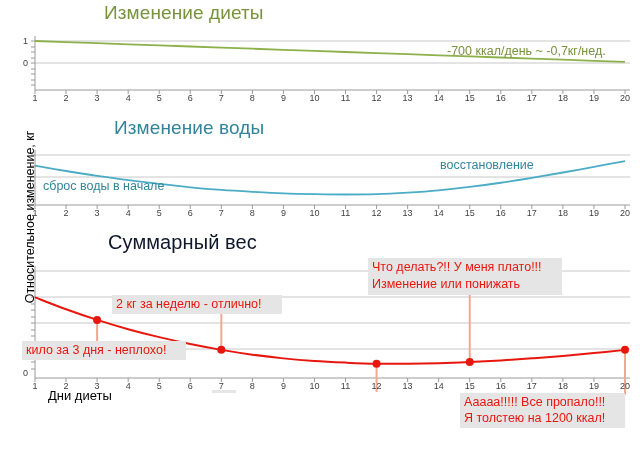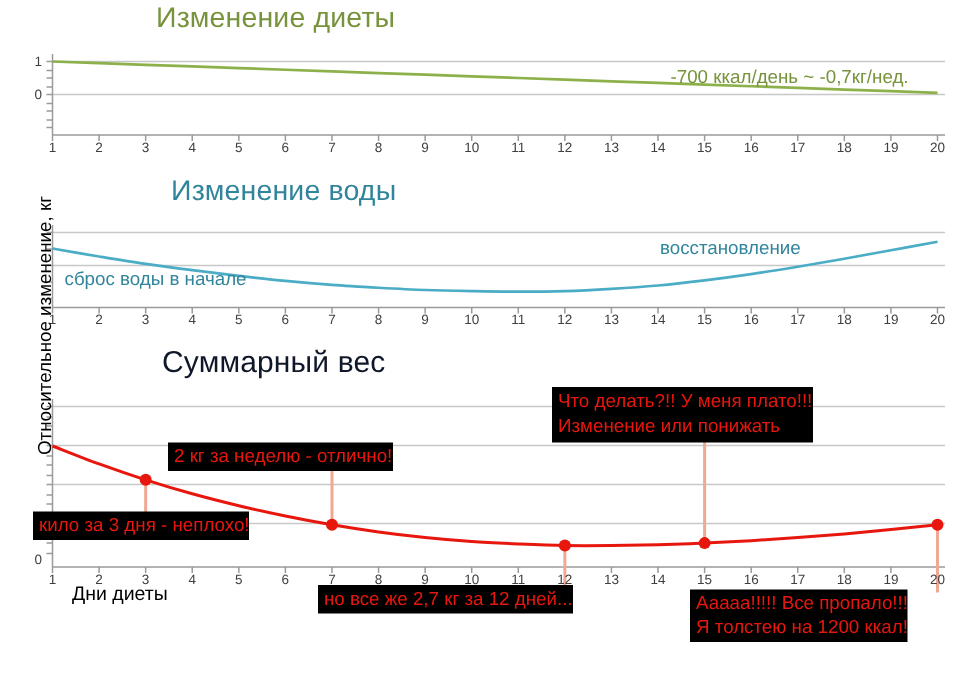--- a/index.html
+++ b/index.html
@@ -56,25 +56,25 @@
     left: 48px;
     top: 388px;
     font-size: 13px;
     color: #000000;
     white-space: nowrap;
   }
 
   
   .callout {
     position: absolute;
-    background: #000000;
+    background: #e5e5e5;
     color: #E8170E;
     font-size: 12.5px;
     line-height: 16px;
-    padding: 1px 0 2px 4px;
+    padding: 1px 20px 2px 4px;
     white-space: nowrap;
     box-sizing: border-box;
   }
   #callout-kilo  { left: 22px;  top: 341px; }
   #callout-2kg   { left: 112px; top: 295px; text-align: right; }
   #callout-slow  { left: 212px; top: 390px; }
   #callout-plato { left: 368px; top: 258px; line-height: 17px; }
   #callout-aaaa  { left: 460px; top: 393px; }
 
   
@@ -346,21 +346,20 @@
 
   <div class="callout" id="callout-kilo">
     <div>кило за 3 дня - неплохо!</div>
   </div>
 
   <div class="callout" id="callout-2kg">
     <div>2 кг за неделю - отлично!</div>
   </div>
 
   <div class="callout" id="callout-slow">
-    <div>но все же 2,7 кг за 12 дней...</div>
   </div>
 
   <div class="callout" id="callout-plato">
     <div>Что делать?!! У меня плато!!!</div>
     <div>Изменение или понижать</div>
   </div>
 
   <div class="callout" id="callout-aaaa">
     <div>Аааaа!!!!! Все пропало!!!</div>
     <div>Я толстею на 1200 ккал!</div>

